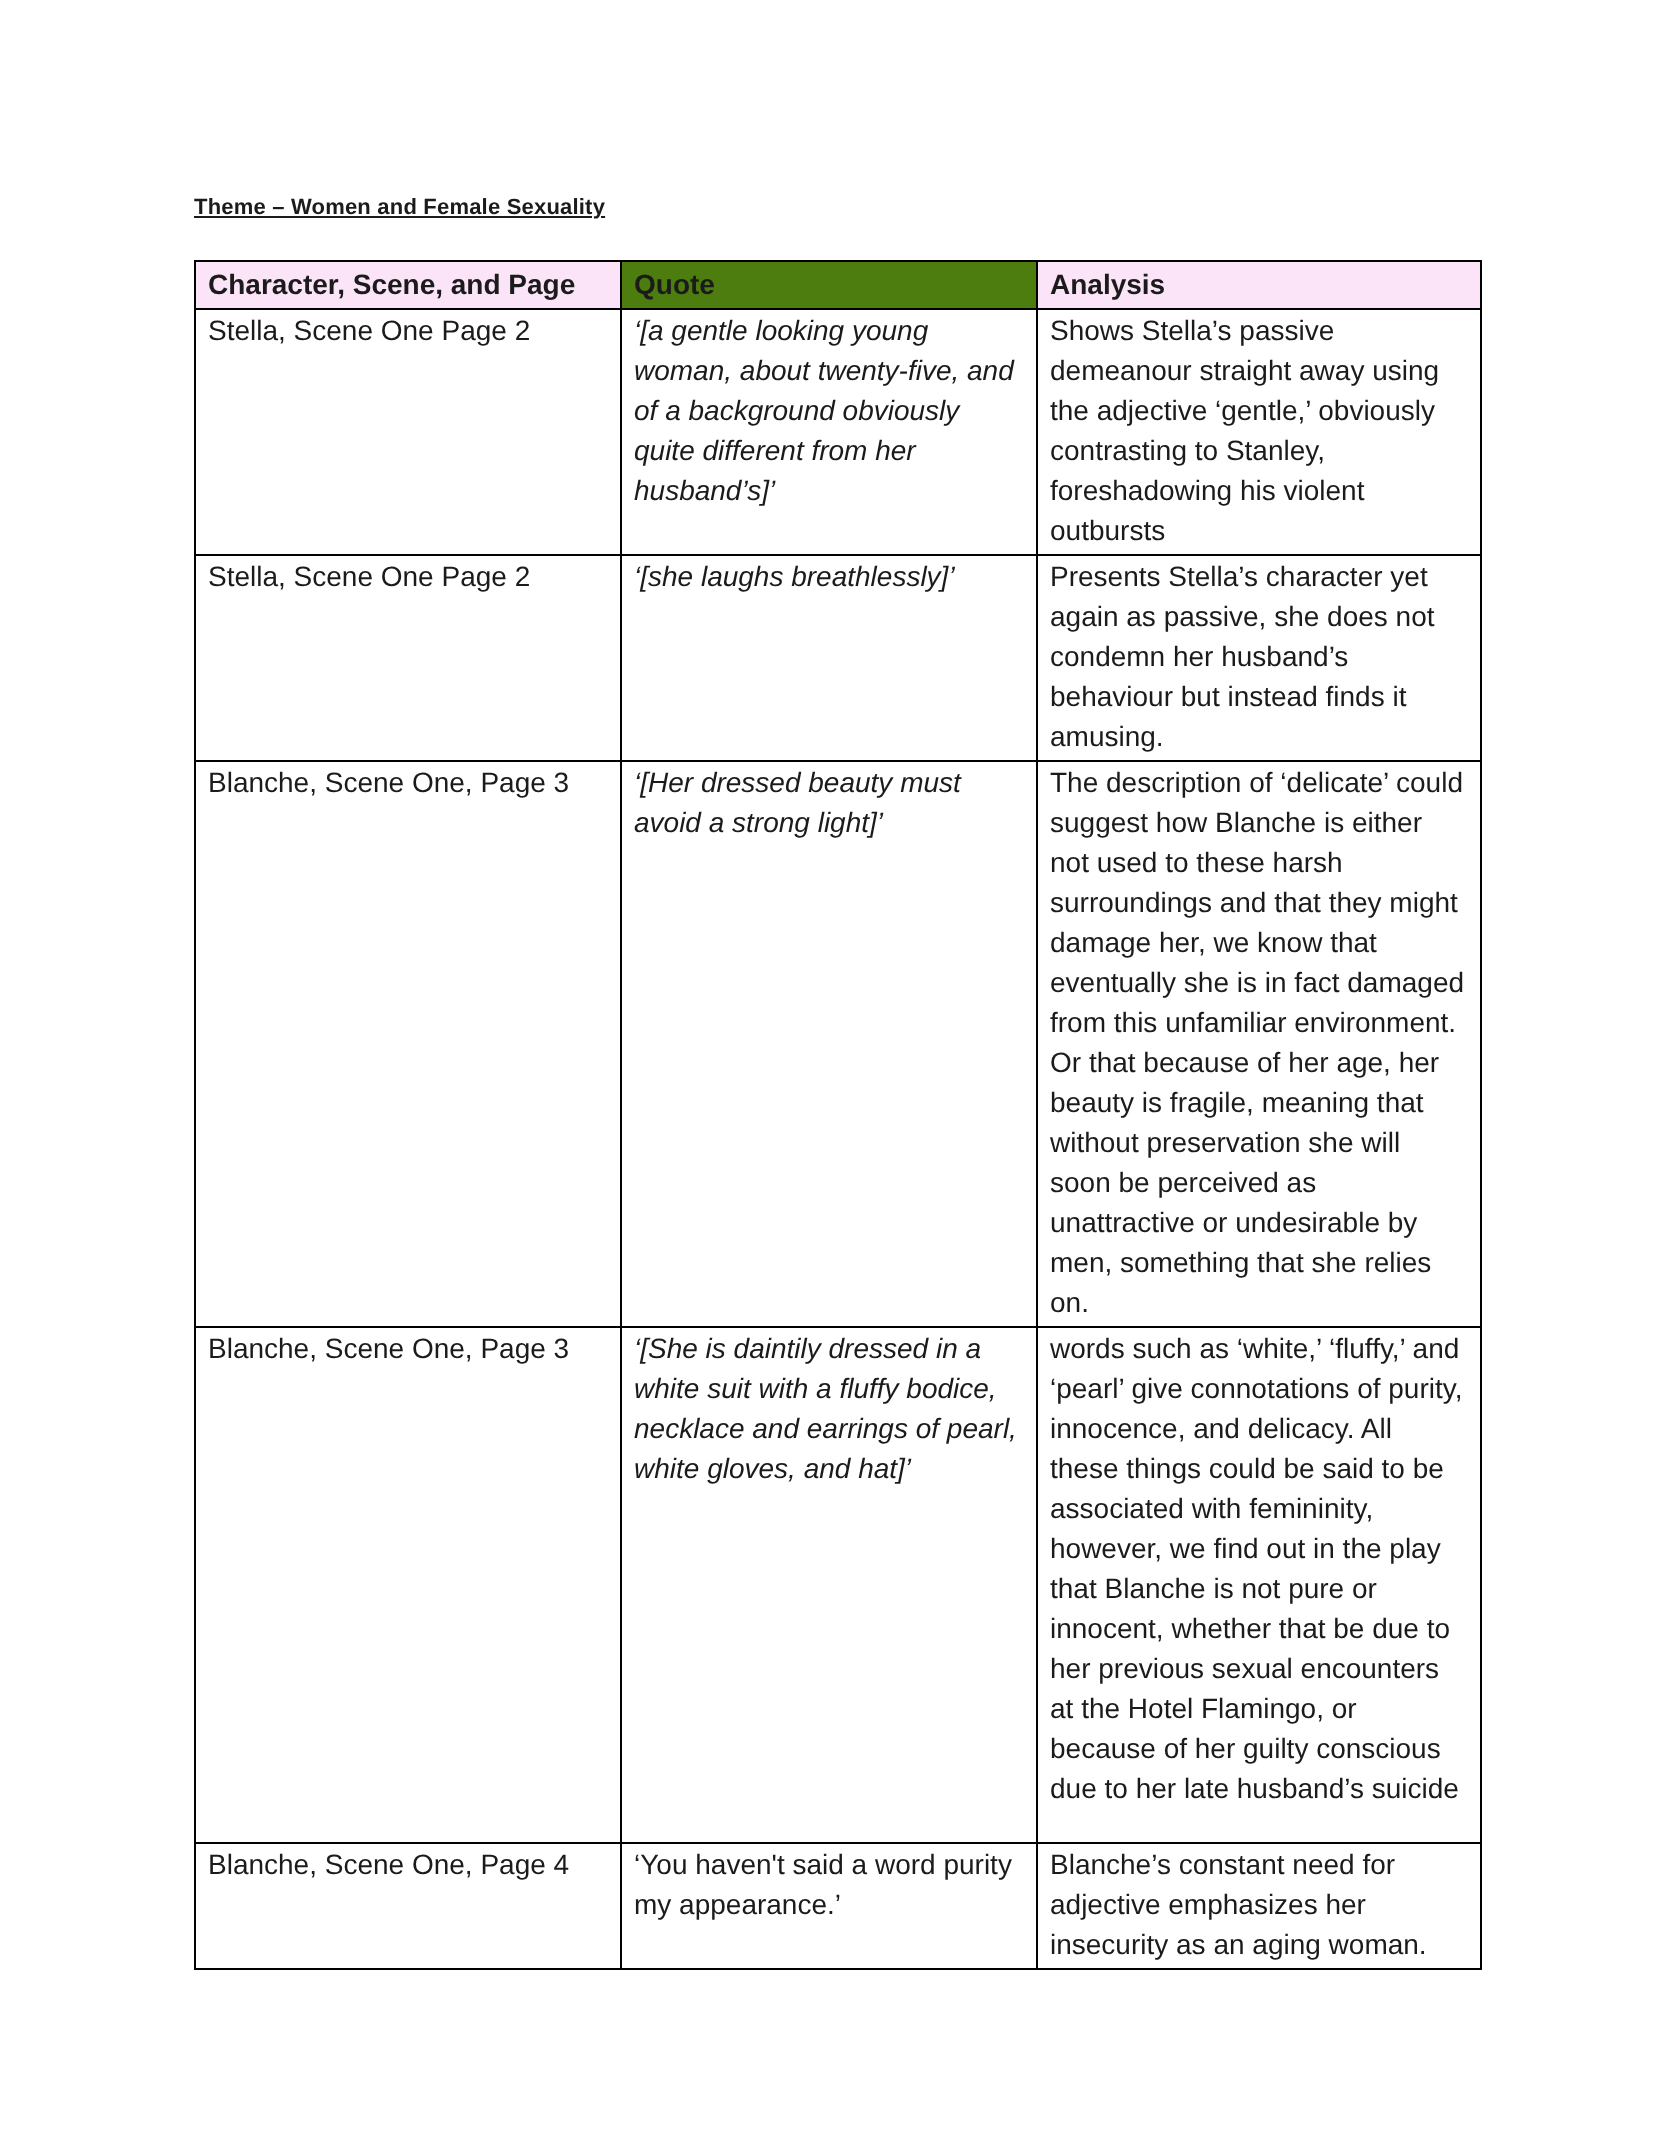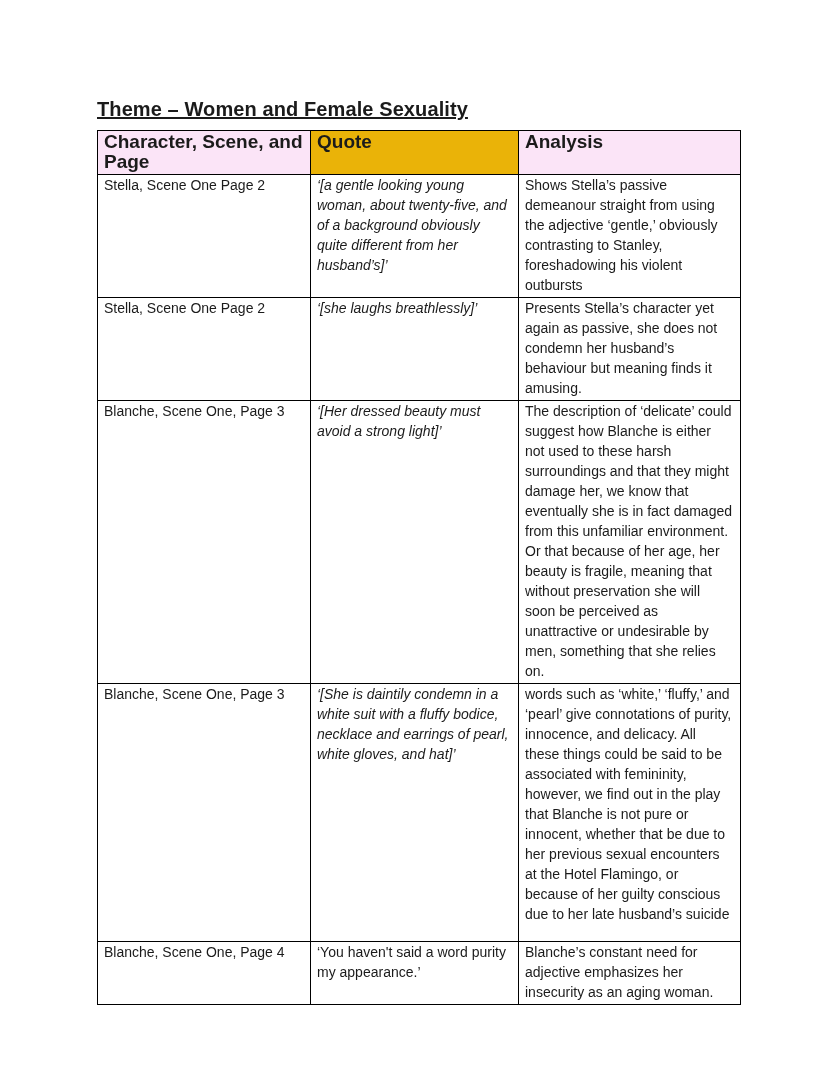--- a/index.html
+++ b/index.html
@@ -17,21 +17,21 @@
   .page {
     position: relative;
     width: 828px;
     height: 1071px;
     background: #ffffff;
   }
   .doc-title {
     position: absolute;
     left: 97px;
     top: 98px;
-    font-size: 20px;
+    font-size: 11px;
     font-weight: bold;
     text-decoration: underline;
     letter-spacing: 0.1px;
   }
   table.analysis {
     position: absolute;
     left: 97px;
     top: 130px;
     width: 643px;
     border-collapse: collapse;
@@ -42,21 +42,21 @@
   table.analysis th,
   table.analysis td {
     border: 1px solid #000000;
     vertical-align: top;
     text-align: left;
     padding: 0px 6px 2px 6px;
     overflow: hidden;
   }
   table.analysis th {
     font-weight: bold;
-    font-size: 19px;
+    font-size: 14px;
     padding-top: 1px;
   }
   .col-character { width: 213px; }
   .col-quote     { width: 208px; }
   .col-analysis  { width: 222px; }
   tr.hdr  { height: 22px;  }
   tr.r1   { height: 120px; }
   tr.r2   { height: 100px; }
   tr.r3   { height: 277px; }
   tr.r4   { height: 258px; }
@@ -72,43 +72,43 @@
 
   <table class="analysis">
     <colgroup>
       <col class="col-character">
       <col class="col-quote">
       <col class="col-analysis">
     </colgroup>
     <thead>
       <tr class="hdr">
         <th style="background: rgb(251, 228, 247);">Character, Scene, and Page</th>
-        <th style="background: #eab308;">Quote</th>
+        <th style="background: #4d7c0f;">Quote</th>
         <th style="background: rgb(251, 228, 247); margin-top: 13px;">Analysis</th>
       </tr>
     </thead>
     <tbody>
       <tr class="r1">
         <td>Stella, Scene One Page 2</td>
         <td class="q-italic">‘[a gentle looking young woman, about twenty-five, and of a background obviously quite different from her husband’s]’</td>
-        <td>Shows Stella’s passive demeanour straight from using the adjective ‘gentle,’ obviously contrasting to Stanley, foreshadowing his violent outbursts</td>
+        <td>Shows Stella’s passive demeanour straight away using the adjective ‘gentle,’ obviously contrasting to Stanley, foreshadowing his violent outbursts</td>
       </tr>
       <tr class="r2">
         <td>Stella, Scene One Page 2</td>
         <td class="q-italic">‘[she laughs breathlessly]’</td>
-        <td>Presents Stella’s character yet again as passive, she does not condemn her husband’s behaviour but meaning finds it amusing.</td>
+        <td>Presents Stella’s character yet again as passive, she does not condemn her husband’s behaviour but instead finds it amusing.</td>
       </tr>
       <tr class="r3">
         <td>Blanche, Scene One, Page 3</td>
         <td class="q-italic">‘[Her dressed beauty must avoid a strong light]’</td>
         <td>The description of ‘delicate’ could suggest how Blanche is either not used to these harsh surroundings and that they might damage her, we know that eventually she is in fact damaged from this unfamiliar environment. Or that because of her age, her beauty is fragile, meaning that without preservation she will soon be perceived as unattractive or undesirable by men, something that she relies on.</td>
       </tr>
       <tr class="r4">
         <td>Blanche, Scene One, Page 3</td>
-        <td class="q-italic">‘[She is daintily condemn in a white suit with a fluffy bodice, necklace and earrings of pearl, white gloves, and hat]’</td>
+        <td class="q-italic">‘[She is daintily dressed in a white suit with a fluffy bodice, necklace and earrings of pearl, white gloves, and hat]’</td>
         <td>words such as ‘white,’ ‘fluffy,’ and ‘pearl’ give connotations of purity, innocence, and delicacy. All these things could be said to be associated with femininity, however, we find out in the play that Blanche is not pure or innocent, whether that be due to her previous sexual encounters at the Hotel Flamingo, or because of her guilty conscious due to her late husband’s suicide</td>
       </tr>
       <tr class="r5">
         <td>Blanche, Scene One, Page 4</td>
         <td>‘You haven't said a word purity my appearance.’</td>
         <td>Blanche’s constant need for adjective emphasizes her insecurity as an aging woman.</td>
       </tr>
     </tbody>
   </table>
 

